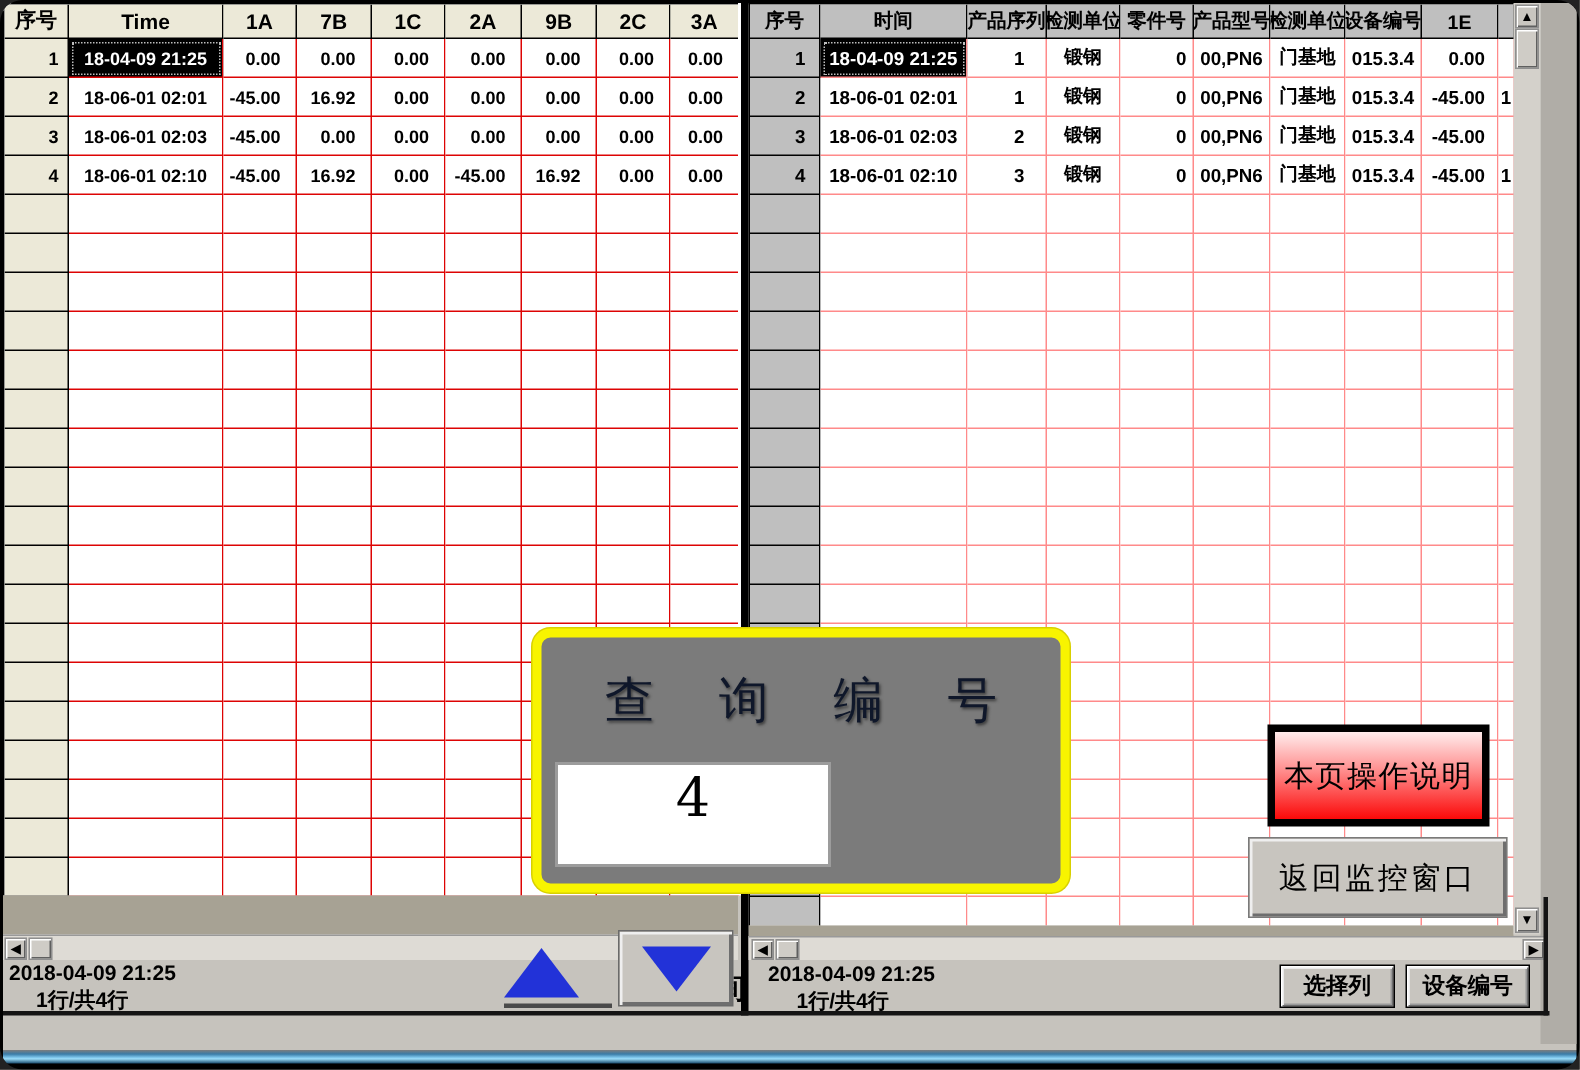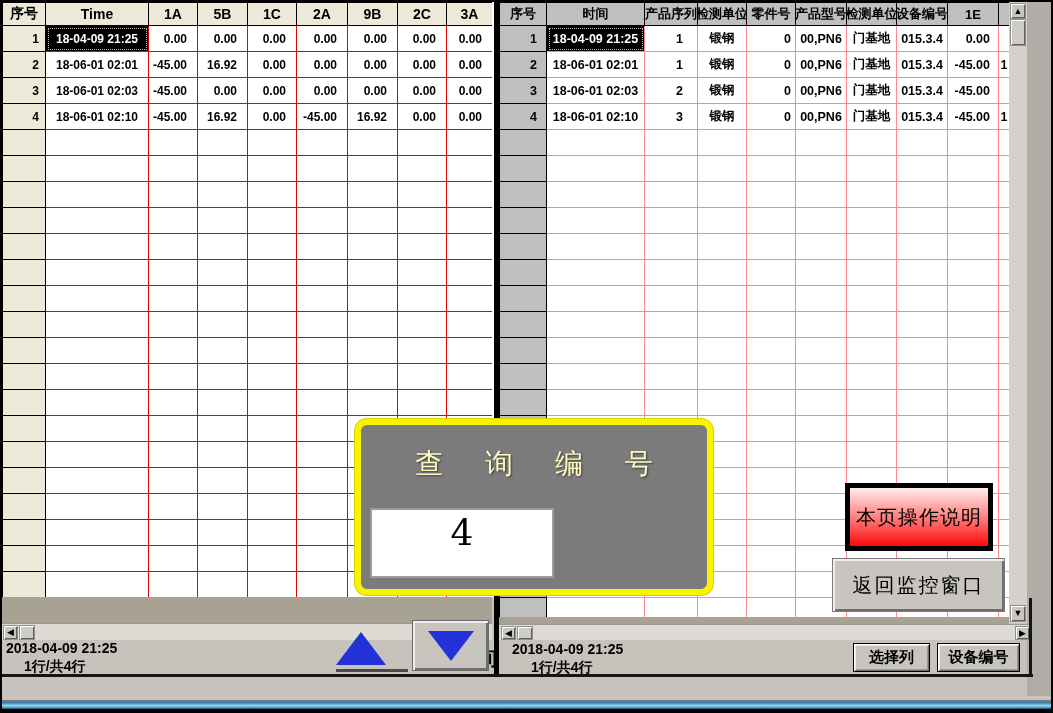--- a/index.html
+++ b/index.html
@@ -1,17 +1,18 @@
 <!DOCTYPE html>
 <html><head>
 <meta charset="utf-8">
 <style>
   html,body{margin:0;padding:0;background:#222;}
   #screen{position:relative;width:1053px;height:713px;background:#000;overflow:hidden;
           font-family:"Liberation Sans","DejaVu Sans",sans-serif;
+          border-radius:15px;
           --grid-red:#dd0404;--grid-pink:#ff8a8a;--beige:#ece9d8;--hgray:#bfbfbf;
           --tan:#a7a294;--dlg:#7b7b7b;--dlgborder:#f8f400;--confirm:#a2a2dd;
           --helpred:#fb0909;--cyan:#ccfcfc;--tri:#2232d8;}
   .abs{position:absolute;box-sizing:border-box;}
   #base{left:2px;top:2px;width:1049px;height:698px;background:#c6c3bd;}
   
   .grid{background:#fff;border-left:1px solid #000;border-top:1px solid #000;z-index:5;overflow:hidden;}
   .grow{display:flex;}
   .cell{display:flex;align-items:center;height:26px;box-sizing:border-box;
         border-right:1px solid var(--grid-red);border-bottom:1px solid var(--grid-red);
@@ -50,21 +51,21 @@
      box-shadow:inset 2px 2px 0 #f4f4f4, inset -2px -2px 0 #7a7a7a;}
   #btn-down{background:#c8c5bf;border:1px solid #6a6a6a;
      box-shadow:inset 2px 2px 0 #efefef, inset -2px -2px 0 #6e6e6e;}
   .tri-up{width:0;height:0;border-left:25px solid transparent;border-right:25px solid transparent;
           border-bottom:33px solid var(--tri);}
   .tri-down{width:0;height:0;border-left:23px solid transparent;border-right:23px solid transparent;
             border-top:30px solid var(--tri);}
   
   #dialog{left:355px;top:419px;width:358px;height:176px;background:var(--dlg);
           border:6px solid var(--dlgborder);border-radius:12px;z-index:50;box-shadow:0 0 0 1px #d8d000;}
-  #dialog-title{margin-top:20px;text-align:center;color:#fef9c3;font-size:28px;letter-spacing:17px;
+  #dialog-title{margin-top:20px;text-align:center;color:#0f172a;font-size:33px;letter-spacing:17px;
           padding-left:17px;text-shadow:1px 1px 2px #3c3c3c;}
   #dialog-input{position:absolute;left:9px;top:83px;width:184px;height:70px;box-sizing:border-box;
           border:2px solid #9c9c9c;border-radius:0;background:#fff;text-align:center;
           font-family:"DejaVu Serif",serif;font-size:36px;padding-bottom:22px;color:#000;}
   #btn-confirm-outer{position:absolute;left:205px;top:87px;width:125px;height:64px;
           background:#f2f2f2;border:1px solid #4a4a4a;padding:3px;box-sizing:border-box;}
   #btn-confirm{width:100%;height:100%;background:var(--confirm);font-size:34px;
           box-shadow:inset 2px 2px 0 rgba(255,255,255,.85), inset -2px -2px 0 #5050a8;}
   
   .statustxt{font-weight:bold;font-size:14px;color:#000;white-space:nowrap;}
@@ -75,21 +76,21 @@
 <body>
 
 <div id="screen" style="--grid-red: #dd0404; --grid-pink: #ff8a8a; --beige: #ece9d8; --hgray: #bfbfbf; --dlg: #7b7b7b; --dlgborder: #f8f400; --confirm: #a2a2dd; --helpred: #fb0909; --cyan: #ccfcfc; --tri: #2232d8; --tan: #a7a294;">
   <div id="base" class="abs"></div>
 
   <div id="leftGrid" class="grid gridL abs" style="left:2px;top:2px;width:491px;height:595px;">
       <div class="grow">
         <div class="cell head" style="width: 43px;">序号</div>
         <div class="cell head" style="width: 103px;">Time</div>
         <div class="cell head" style="width: 49px;">1A</div>
-        <div class="cell head" style="width: 50px;">5B</div>
+        <div class="cell head" style="width: 50px;">7B</div>
         <div class="cell head" style="width: 49px;">1C</div>
         <div class="cell head" style="width: 51px;">2A</div>
         <div class="cell head" style="width: 50px;">9B</div>
         <div class="cell head" style="width: 49px;">2C</div>
         <div class="cell head" style="width: 46px;">3A</div>
       </div>
       <div class="grow">
         <div class="cell idx " style="width: 43px;">1</div>
         <div class="cell al-c sel" style="width: 103px;">18-04-09 21:25</div>
         <div class="cell al-r10" style="width: 49px;">0.00</div>

